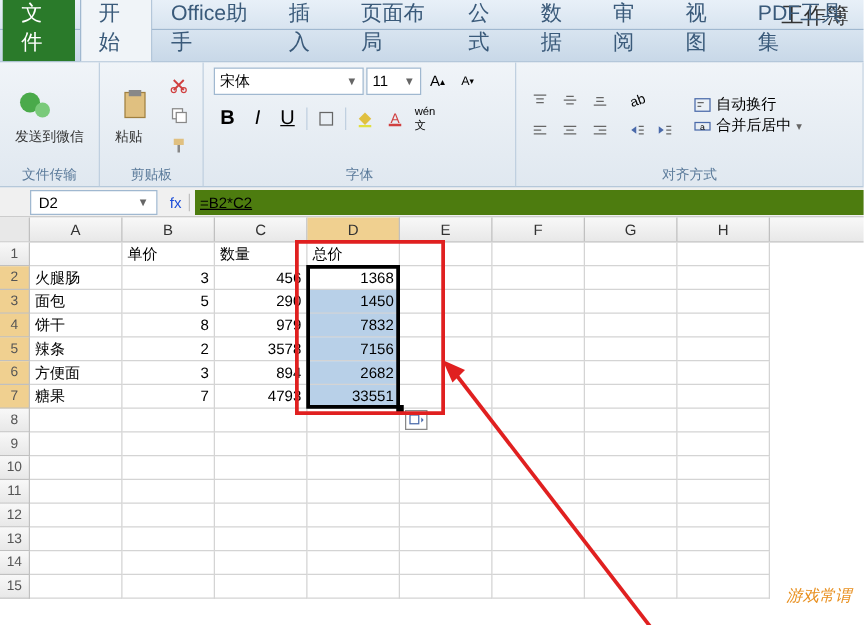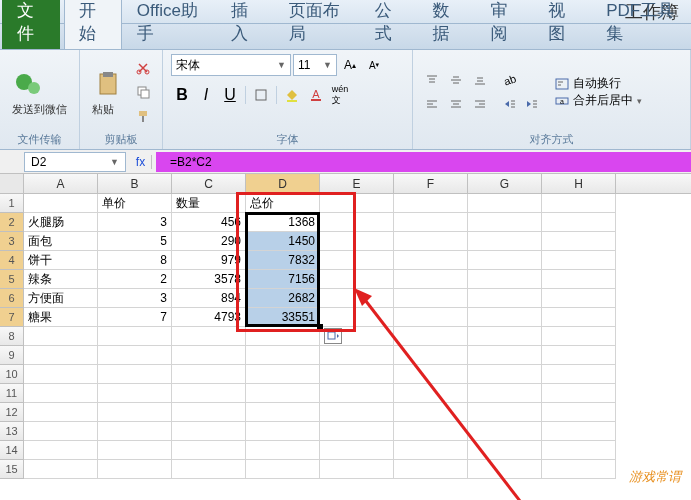--- a/index.html
+++ b/index.html
@@ -28,21 +28,21 @@
 .smbtn { width: 22px; height: 22px; display: flex; align-items: center; justify-content: center; cursor: pointer; border: 1px solid transparent; }
 .font-row { display: flex; align-items: center; gap: 2px; margin-bottom: 4px; }
 .font-sel { border: 1px solid #a0b8d0; background: #fff; height: 22px; font-size: 12px; padding: 0 4px; display: flex; align-items: center; }
 .align-grid { display: grid; grid-template-columns: repeat(3, 22px); gap: 2px; }
 
 
 .fbar { height: 24px; display: flex; align-items: center; border-bottom: 1px solid #c0c0c0; background: #f0f0f0; }
 .namebox { width: 102px; height: 20px; border: 1px solid #a0b8d0; background: #fff; margin: 0 4px 0 24px; font-size: 12px; padding: 0 6px; display: flex; align-items: center; gap: 17px; }
 .namebox .dd { margin-left: auto; color: #666; font-size: 9px; }
 .fx { width: 22px; text-align: center; font-size: 12px; color: #1d4ed8; border-right: 1px solid #c0c0c0; }
-.finput { flex: 1; height: 20px; border: none; background: #d946ef; font-size: 12px; padding: 0 14px; display: flex; align-items: center; margin-left: 4px; }
+.finput { flex: 1; height: 20px; border: none; background: #4d7c0f; font-size: 12px; padding: 0 4px; display: flex; align-items: center; margin-left: 4px; text-decoration: underline; }
 
 
 .sheet { position: relative; }
 .colheads { display: flex; height: 20px; background: linear-gradient(#f8f8f8, #e8e8e8); border-bottom: 1px solid #c0c0c0; }
 .corner { width: 24px; border-right: 1px solid #c0c0c0; background: #e8e8e8; }
 .colh { width: 74px; text-align: center; font-size: 12px; color: #333; border-right: 1px solid #c0c0c0; line-height: 20px; }
 .colh.sel { background: #f0d090; }
 .rows { }
 .row { display: flex; height: 19px; }
 .rowh { width: 24px; text-align: center; font-size: 11px; color: #555; background: linear-gradient(#f8f8f8, #e8e8e8); border-right: 1px solid #c0c0c0; border-bottom: 1px solid #c0c0c0; line-height: 19px; }

